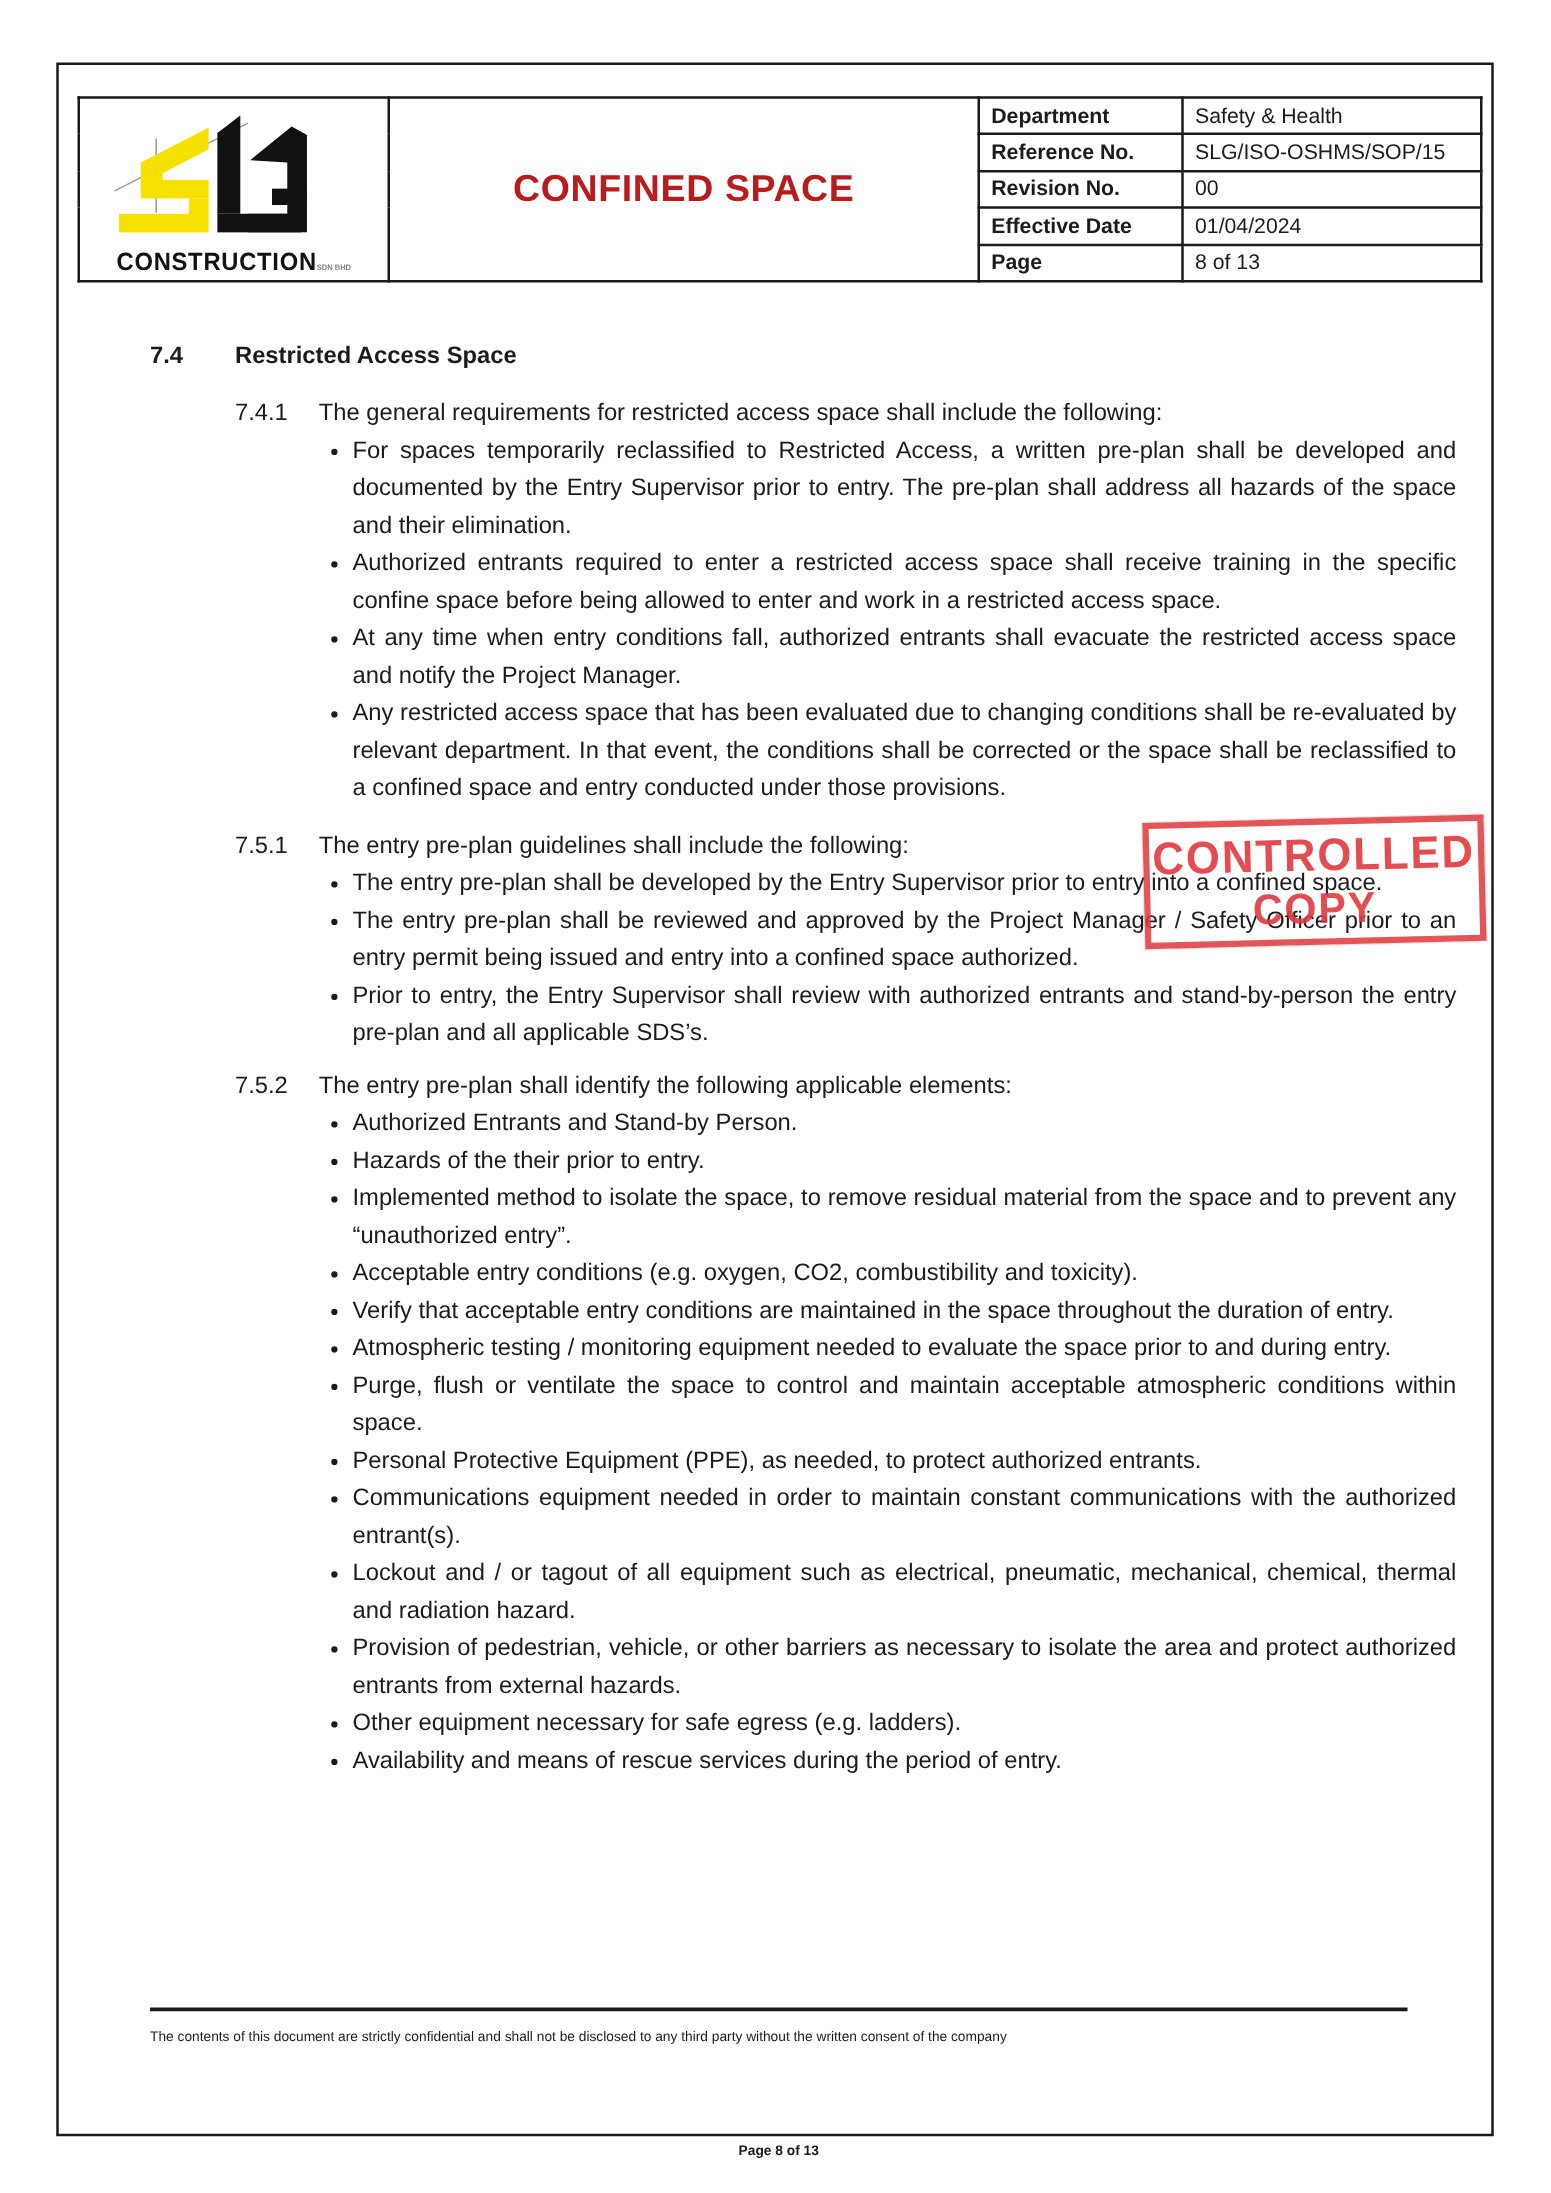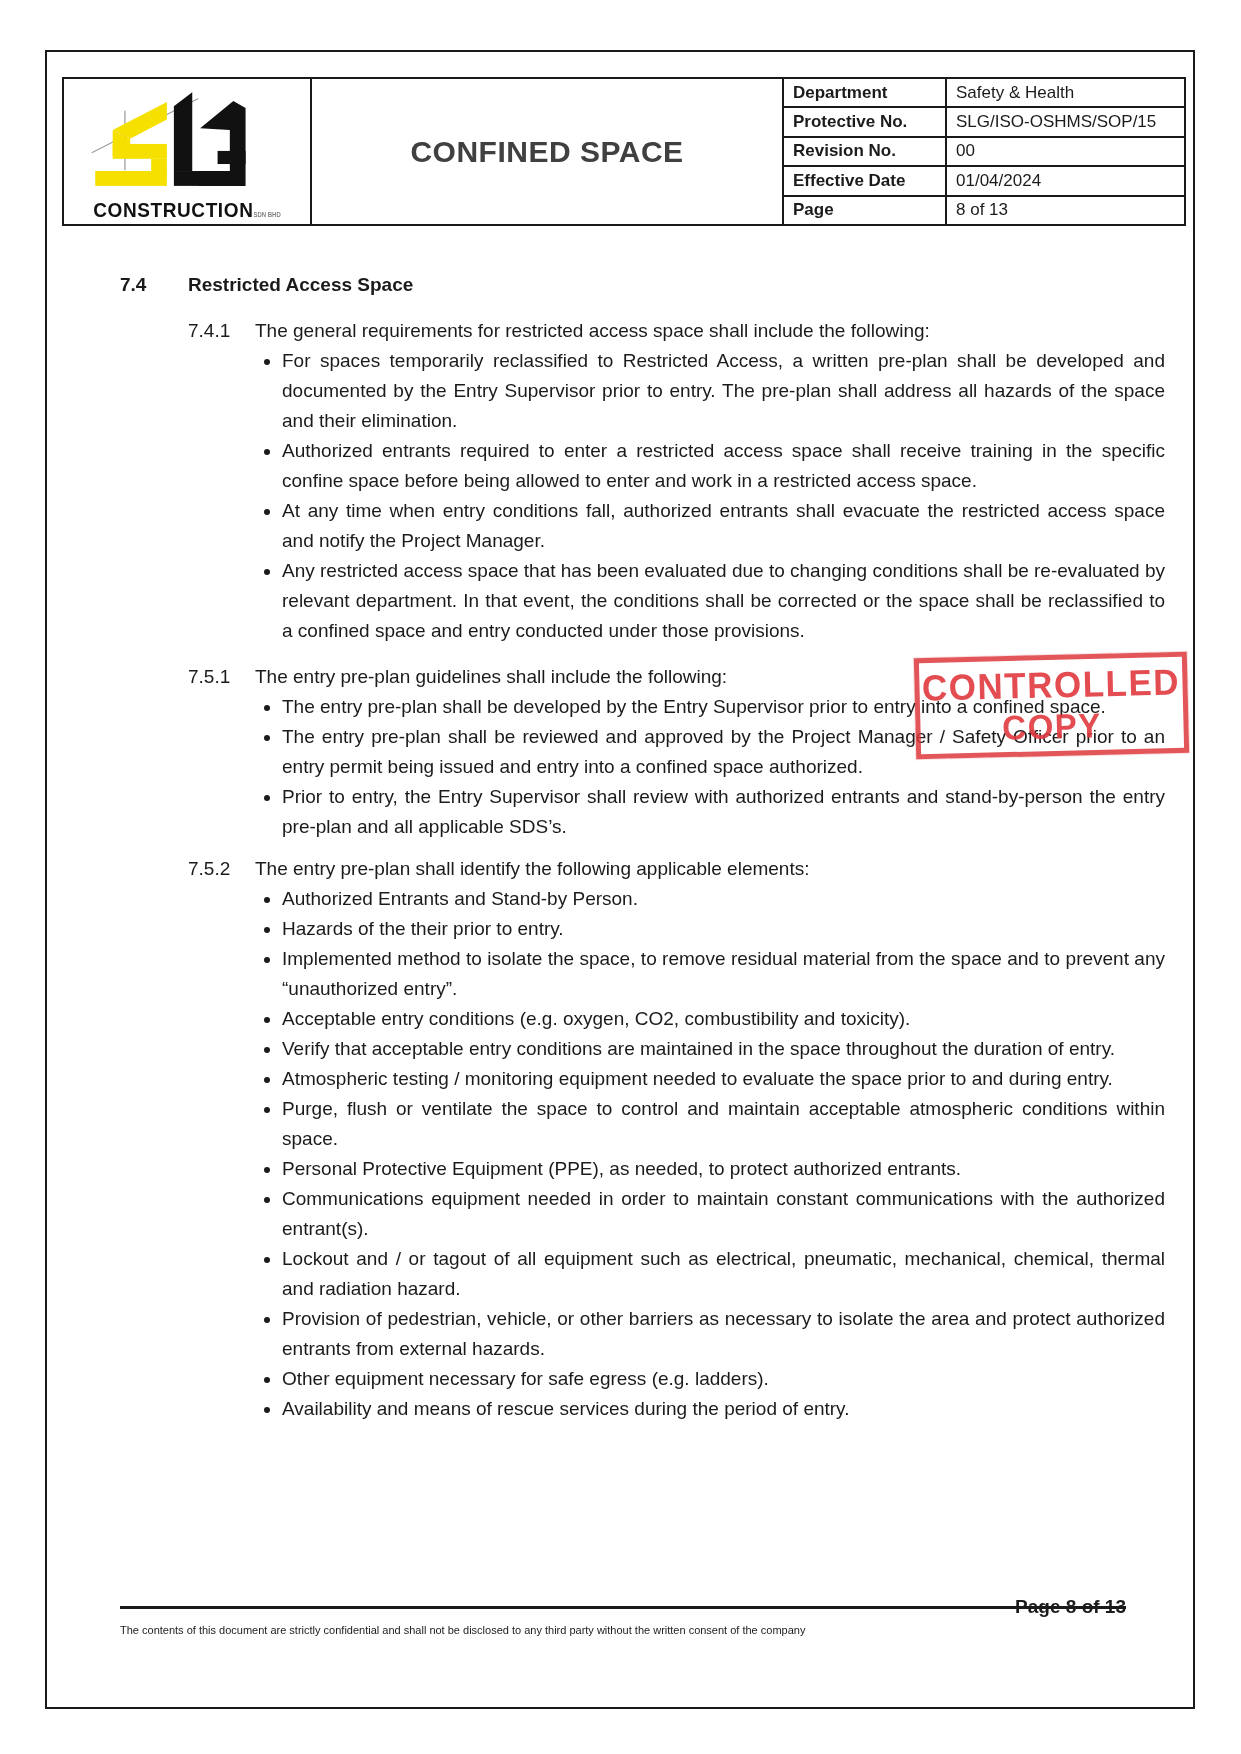--- a/index.html
+++ b/index.html
@@ -33,21 +33,21 @@
     padding: 0 9px;
     font-size: 17px;
     height: 27.5px;
     overflow: hidden;
     white-space: nowrap;
   }
   .header-table td.logo-cell { width: 248px; text-align: center; padding: 2px; }
   .header-table td.title-cell { width: 472px; text-align: center; }
   .header-table td.lbl { width: 163px; font-weight: bold; }
   .header-table td.val { width: 239px; }
-  .doc-title { font-size: 30px; font-weight: bold; letter-spacing: 0.5px; color: #404040; }
+  .doc-title { font-size: 30px; font-weight: bold; letter-spacing: 0.5px; color: #b91c1c; }
   .logo-caption {
     font-weight: bold; font-size: 19px; letter-spacing: 0.6px;
     color: #111; line-height: 14px; transform: scaleY(1.05);
   }
   .logo-caption .suffix { font-size: 6px; letter-spacing: 0; opacity: 0.55; }
   
   .content {
     position: absolute;
     left: 120px; top: 270px;
     width: 1045px;
@@ -90,25 +90,25 @@
   }
   .footer-text {
     position: absolute;
     left: 120px; top: 1620px;
     width: 1006px;
     font-size: 11px;
     line-height: 21.5px;
   }
   .footer-page {
     position: absolute;
-    left: 120px; top: 1596px;
+    left: 120px; top: 1715px;
     width: 1006px;
-    font-size: 19px;
+    font-size: 11px;
     font-weight: bold;
-    text-align: right;
+    text-align: center;
   }
 </style>
 </head>
 <body>
 
 <div class="page">
   <div class="border-frame"></div>
 
   <table class="header-table">
     <tbody>
@@ -143,21 +143,21 @@
           <span>CONSTRUCTION</span><span class="suffix">SDN BHD</span>
         </div>
       </td>
       <td class="title-cell" rowspan="5">
         <span class="doc-title">CONFINED SPACE</span>
       </td>
       <td class="lbl">Department</td>
       <td class="val">Safety &amp; Health</td>
     </tr>
     <tr>
-      <td class="lbl">Protective No.</td>
+      <td class="lbl">Reference No.</td>
       <td class="val">SLG/ISO-OSHMS/SOP/15</td>
     </tr>
     <tr>
       <td class="lbl">Revision No.</td>
       <td class="val">00</td>
     </tr>
     <tr>
       <td class="lbl">Effective Date</td>
       <td class="val">01/04/2024</td>
     </tr>

